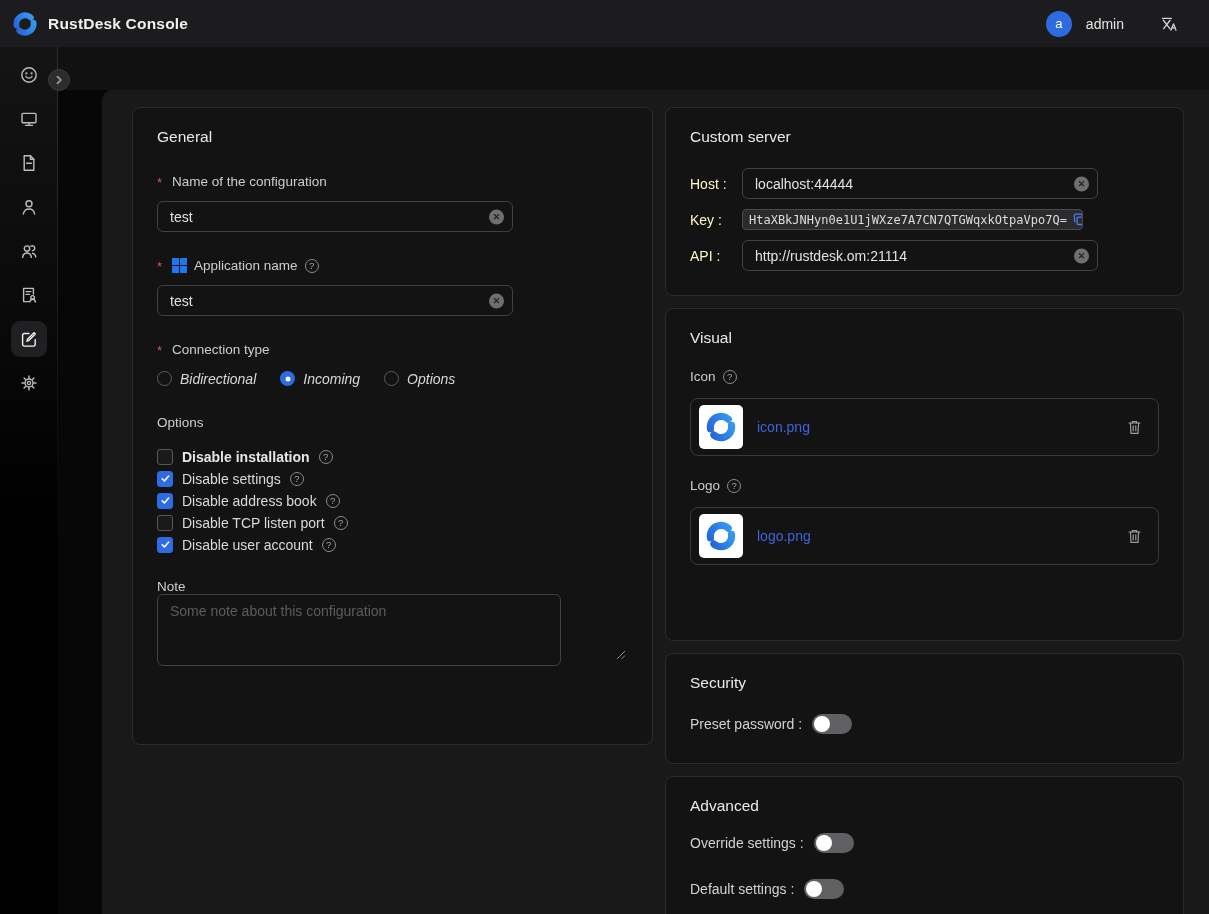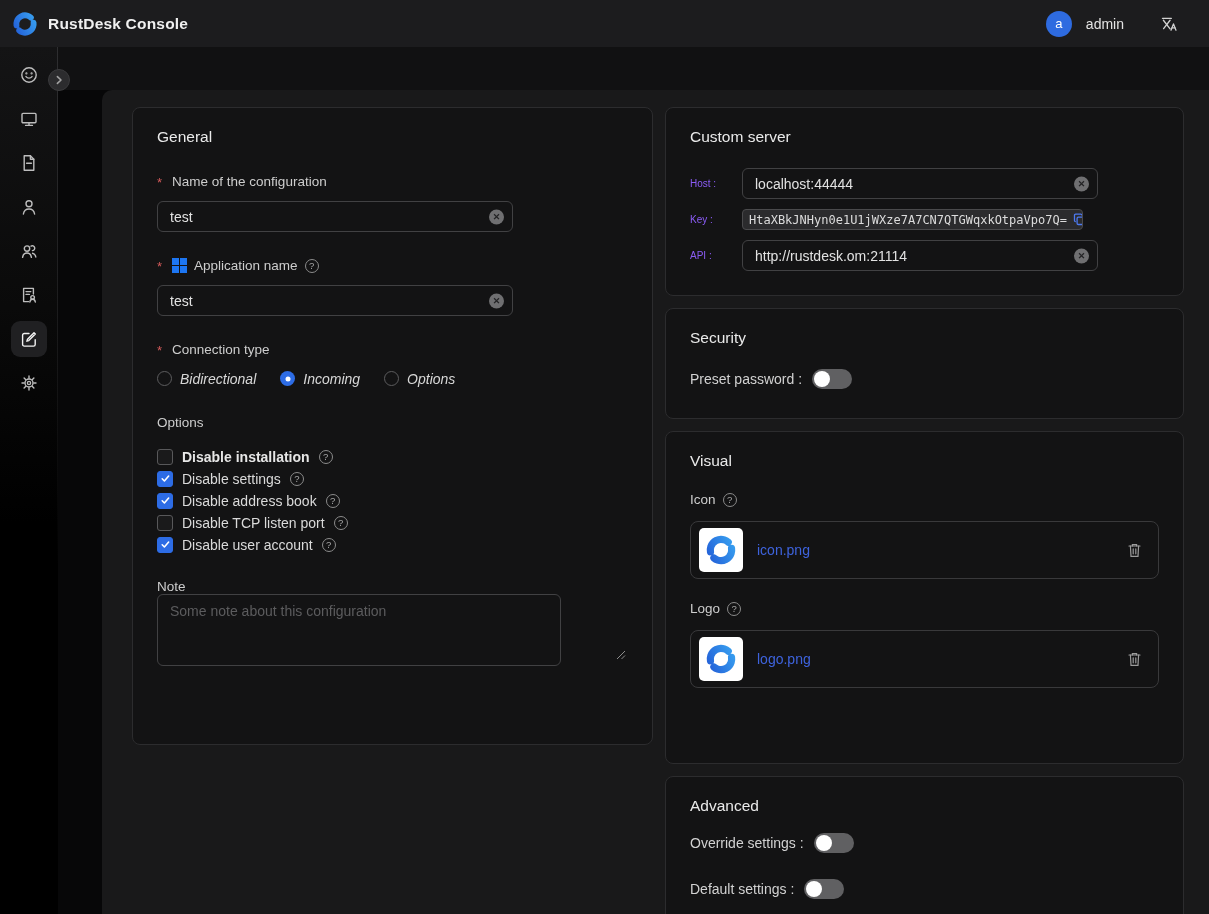--- a/index.html
+++ b/index.html
@@ -85,21 +85,21 @@
 
   textarea.note { width:404px; height:72px; background:transparent; border:1px solid #414143;
     border-radius:6px; color:#e0e0e0; font-size:14px; padding:8px 12px; resize:none;
     font-family:"Liberation Sans",sans-serif; outline:none; }
   textarea.note::placeholder { color:#5c5c5e; }
   .ta-wrap { position:relative; width:473px; }
   .ta-corner { position:absolute; right:4px; bottom:6px; pointer-events:none; }
 
   
   .srv-row { display:flex; align-items:center; margin-bottom:10px; }
-  .srv-label { width:52px; font-size:10px; color:#8b5cf6; flex:none; }
+  .srv-label { width:52px; font-size:14px; color:#fef9c3; flex:none; }
   .key-chip { display:flex; align-items:center; gap:6px; background:#2b2b2d; border:1px solid #4a4a4c;
     border-radius:4px; padding:2px 6px; height:21px; width:341px;
     font-family:"DejaVu Sans Mono", monospace; font-size:12px; color:#dcdcdc; white-space:nowrap; overflow:hidden; }
   .copy-btn { flex:none; display:flex; cursor:pointer; margin-left:auto; }
 
   
   .file-box { border:1px solid #39393b; border-radius:8px; height:58px; display:flex; align-items:center;
     padding:0 16px 0 8px; gap:14px; }
   .thumb { width:44px; height:44px; background:#fff; border-radius:5px; display:flex;
     align-items:center; justify-content:center; flex:none; }
@@ -352,28 +352,20 @@
         </div>
         <div class="srv-row" style="margin-bottom:0">
           <span class="srv-label">API :</span>
           <div class="input-wrap">
             <input value="http://rustdesk.om:21114" style="">
             <span class="clear-btn">✕</span>
           </div>
         </div>
       </div>
 
-      <div class="panel p-security">
-        <div class="panel-title mb22">Security</div>
-        <div class="toggle-row">
-          <span>Preset password :</span>
-          <span class="toggle"></span>
-        </div>
-      </div>
-
       <div class="panel p-visual">
         <div class="panel-title mb22">Visual</div>
 
         <div class="field-label mb14">
           <span>Icon</span>
           <span class="q-icon"></span>
         </div>
         <div class="file-box mb22">
           <span class="thumb">
             <svg width="32" height="32" viewBox="0 0 24 24">
@@ -406,20 +398,28 @@
             <svg width="15" height="16" viewBox="0 0 15 16" fill="none" stroke="#9c9c9c" stroke-width="1.2" stroke-linecap="round">
               <path d="M2 4h11"></path>
                 <path d="M5.4 4V2.6h4.2V4"></path>
                 <path d="M3.4 4l.6 10.4h7l.6-10.4"></path>
                 <path d="M6.2 6.8v5M8.8 6.8v5"></path>
             </svg>
           </span>
         </div>
       </div>
 
+      <div class="panel p-security">
+        <div class="panel-title mb22">Security</div>
+        <div class="toggle-row">
+          <span>Preset password :</span>
+          <span class="toggle"></span>
+        </div>
+      </div>
+
       <div class="panel p-advanced">
         <div class="panel-title mb18">Advanced</div>
         <div class="toggle-row mb26">
           <span>Override settings :</span>
           <span class="toggle"></span>
         </div>
         <div class="toggle-row">
           <span>Default settings :</span>
           <span class="toggle"></span>
         </div>

